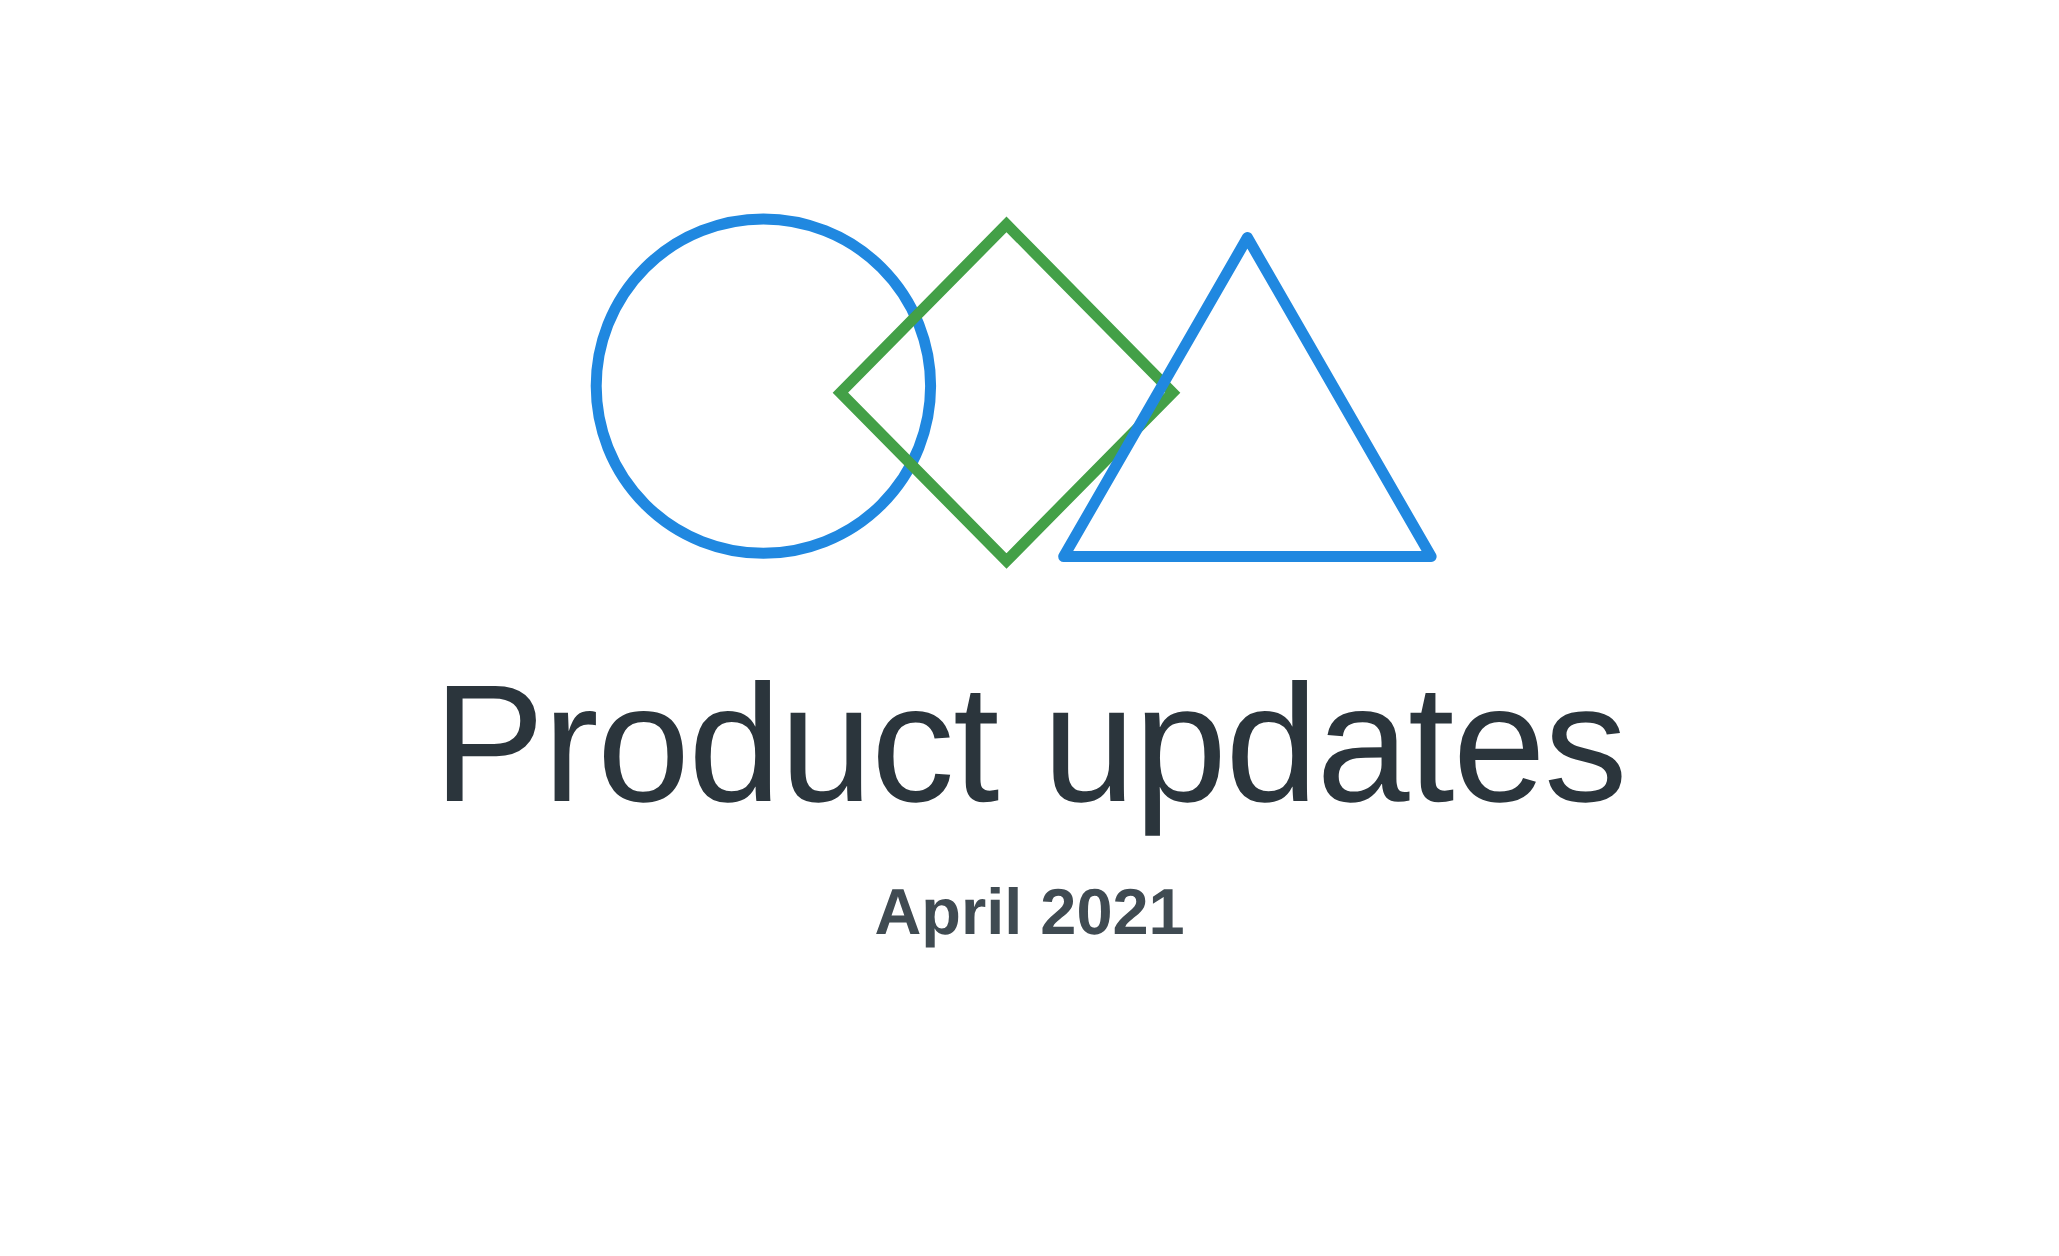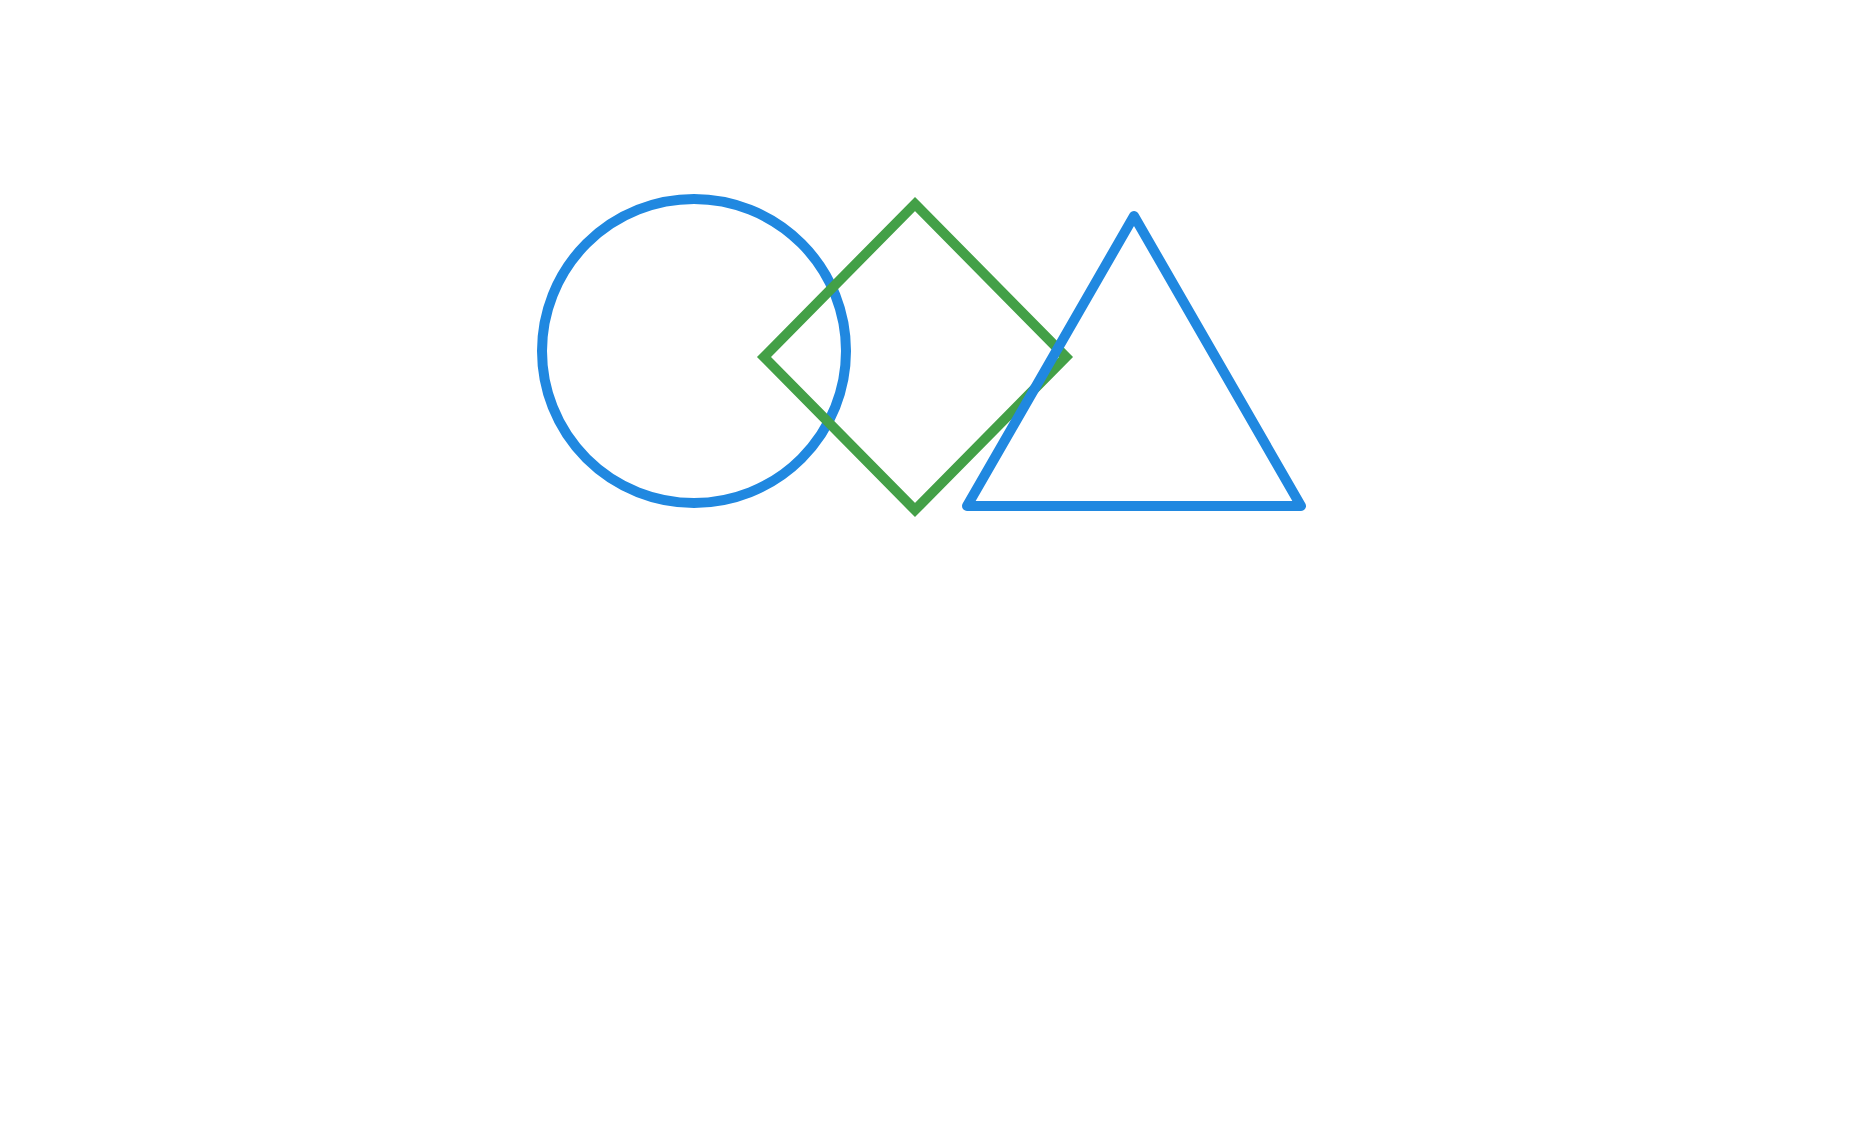--- a/index.html
+++ b/index.html
@@ -83,14 +83,18 @@
 <div id="slide">
 
   <div class="logo-wrap">
     <svg class="logo-svg" viewBox="0 0 1872 600" xmlns="http://www.w3.org/2000/svg">
       <circle cx="694" cy="351" r="152" fill="none" stroke="#2088e0" stroke-width="10"></circle>
       <polygon points="915,204 1066,357 915,510 764,357" fill="none" stroke="#43a047" stroke-width="10" stroke-linejoin="miter"></polygon>
       <polygon points="1134,216 1301,506 967,506" fill="none" stroke="#2088e0" stroke-width="10" stroke-linejoin="round"></polygon>
     </svg>
   </div>
 
+  <div class="text-block">
+    <h1 class="page-title">Product updates</h1>
+    <p class="page-subtitle">April 2021</p>
+  </div>
 
 </div>
 
 </body></html>

